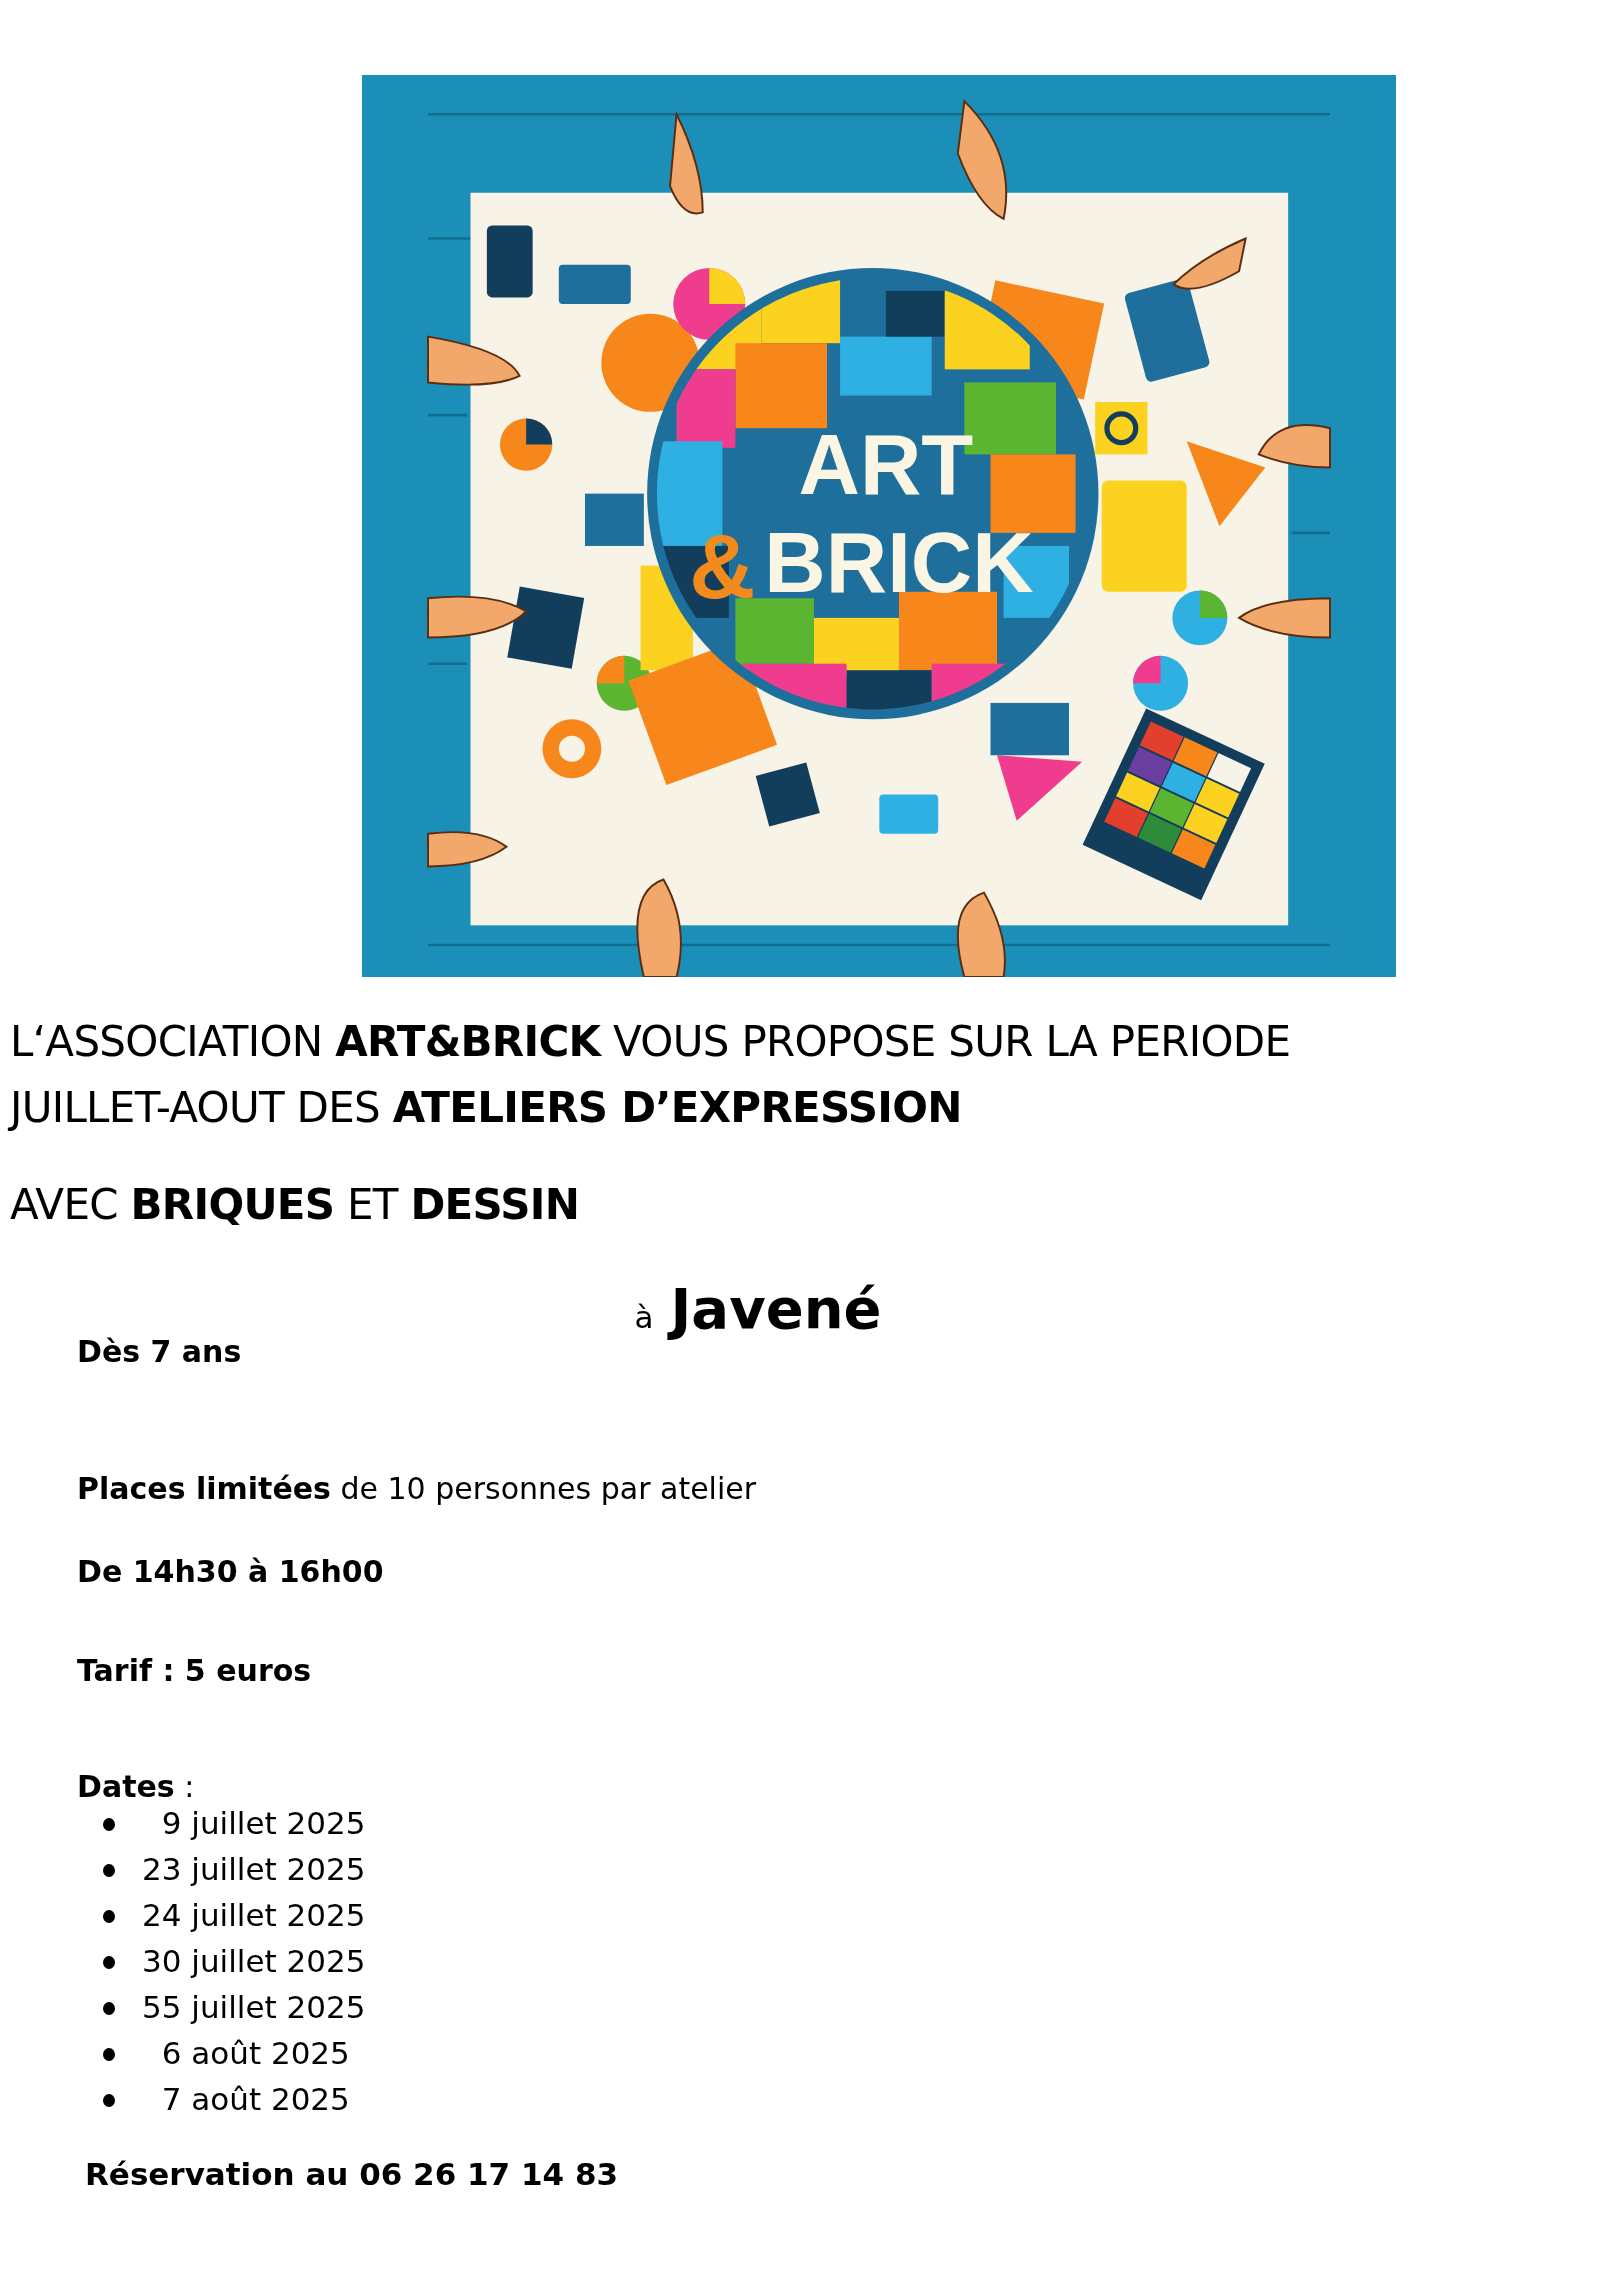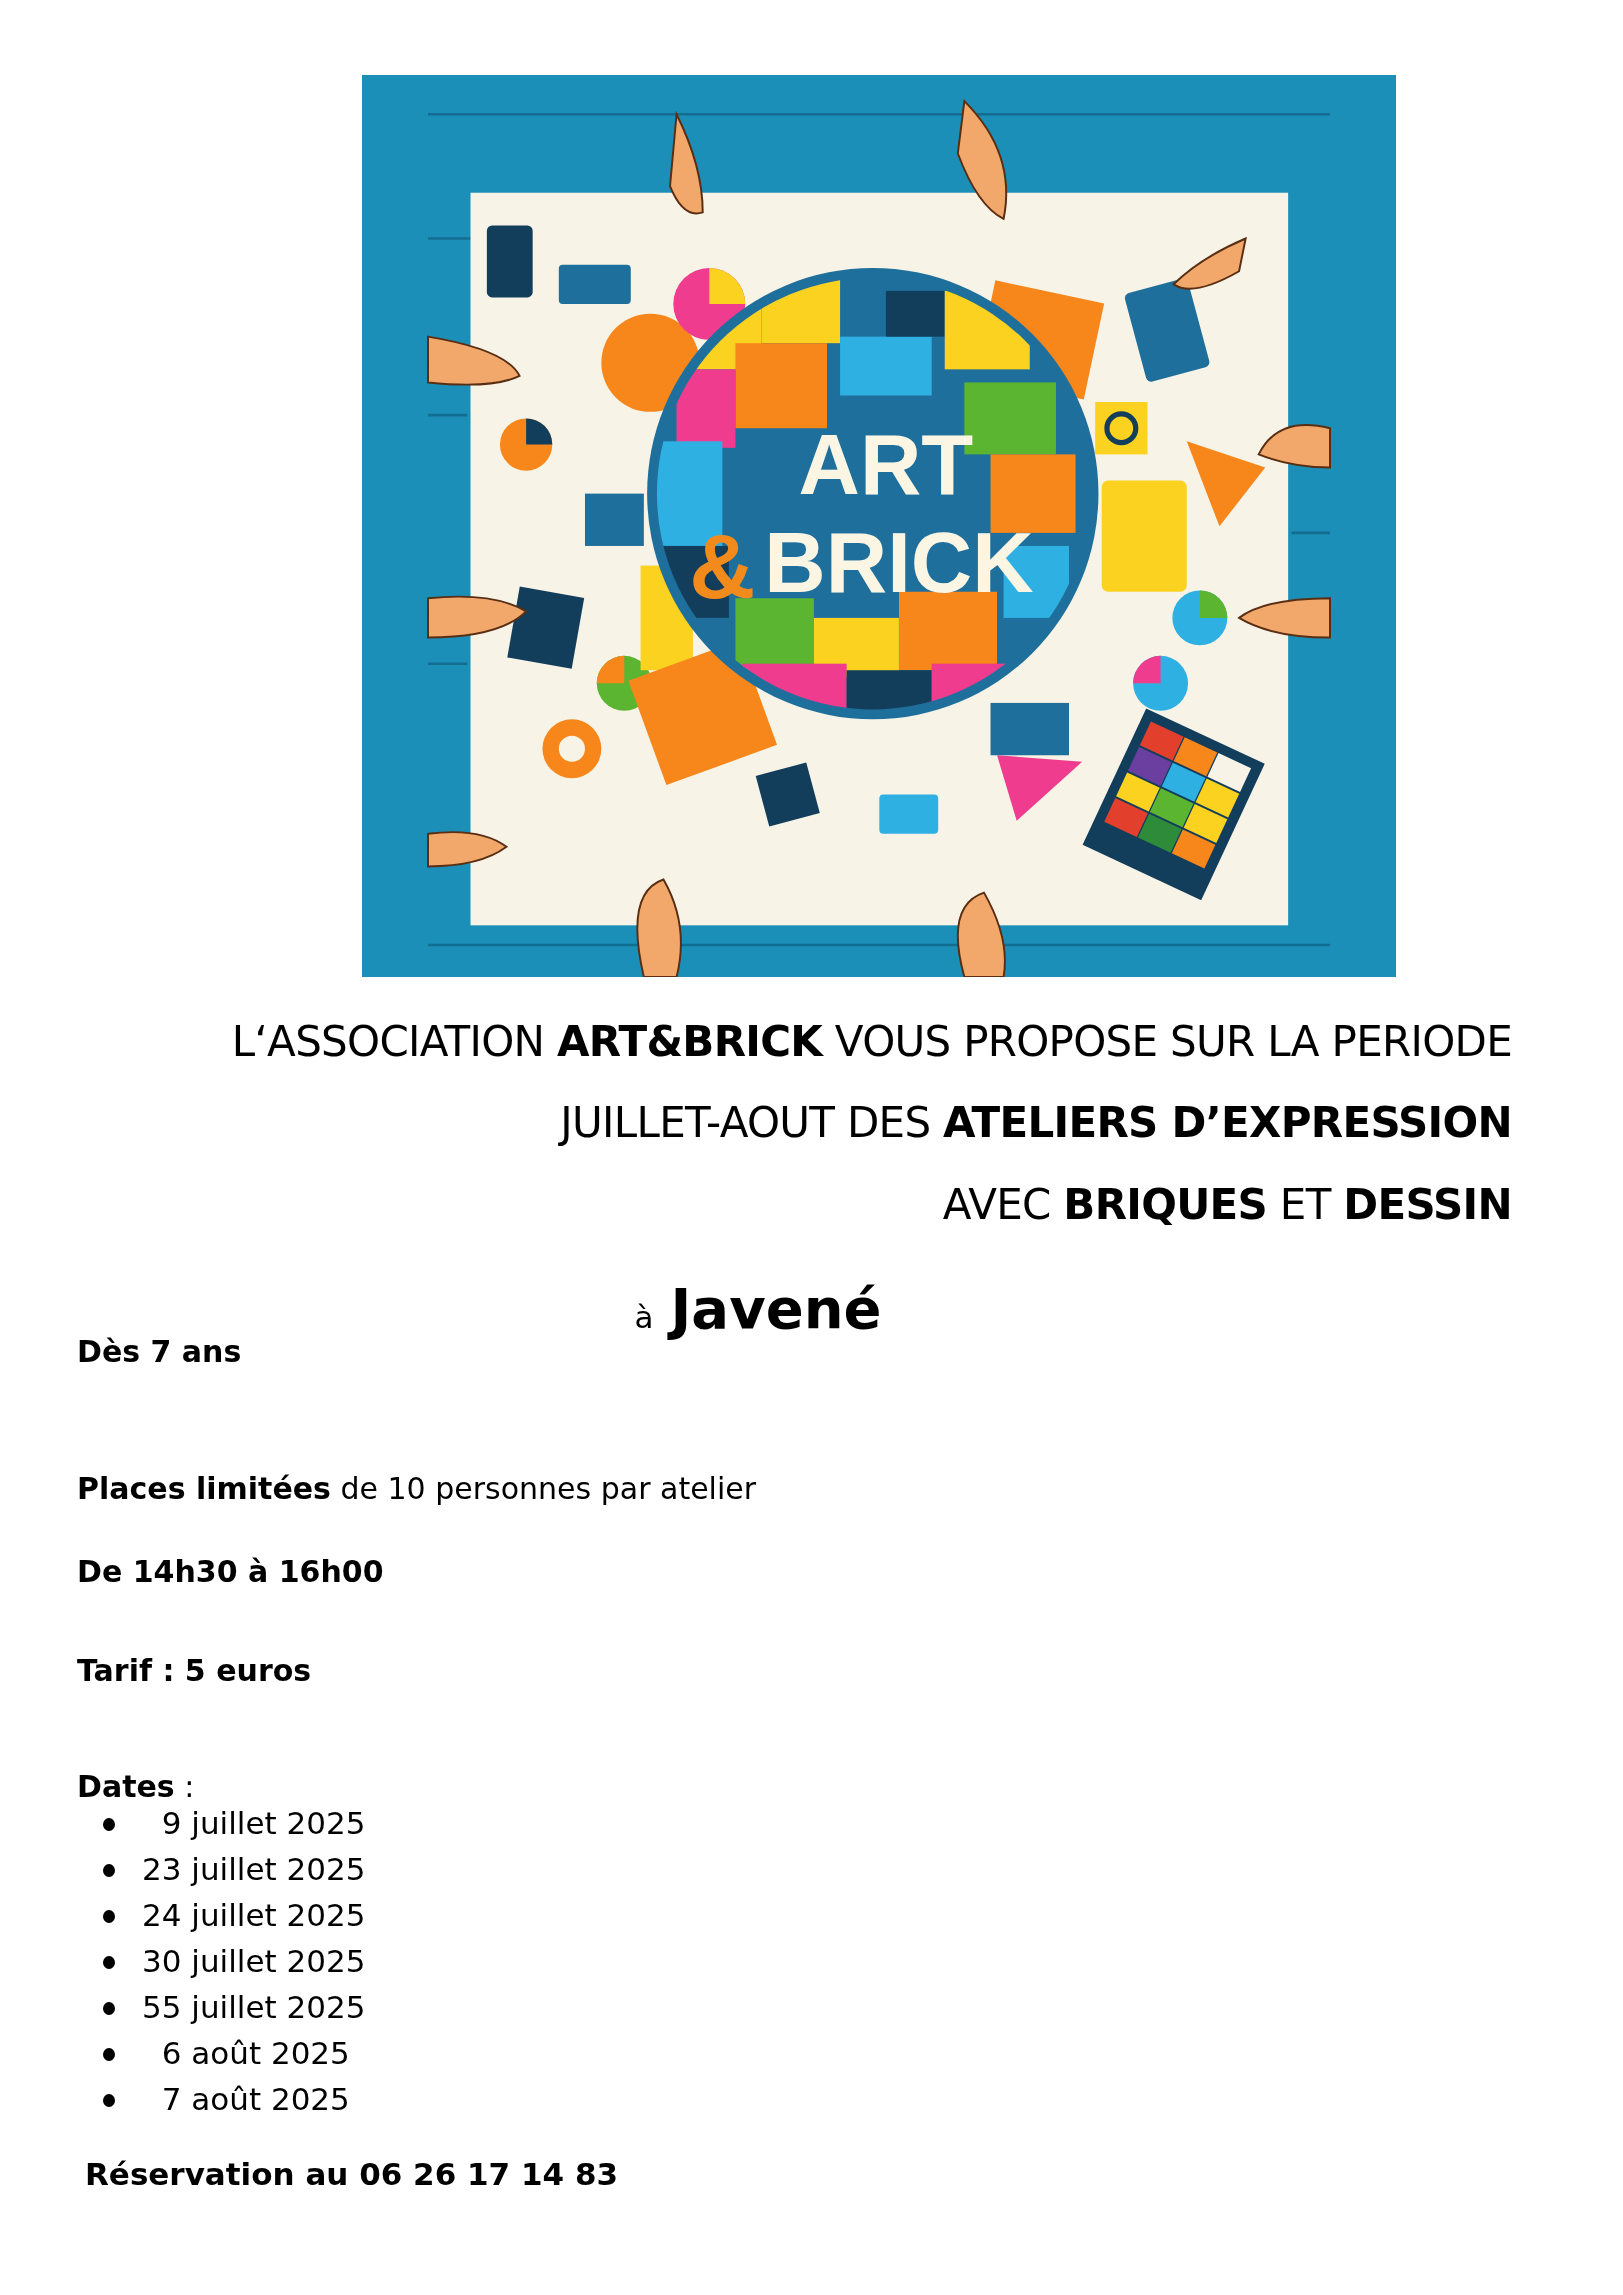--- a/index.html
+++ b/index.html
@@ -6,26 +6,26 @@
   body {
     width: 1624px; height: 2295px; position: relative; overflow: hidden;
     font-family: "DejaVu Sans", "Liberation Sans", sans-serif; color: #000;
   }
   .poster-art {
     position: absolute; left: 362px; top: 75px; width: 1034px; height: 902px;
     background: #1c8fb8; overflow: hidden;
   }
   .poster-art svg { display: block; width: 100%; height: 100%; }
   .headline {
-    position: absolute; left: 0; width: 1512px; text-align: right;
+    position: absolute; left: 10px; width: 1512px; text-align: left;
     font-size: 42px; line-height: 65px; letter-spacing: -0.7px;
   }
   .headline b { font-weight: bold; }
   .h1 { top: 1009px; }
-  .h2 { top: 1075px; margin-top: 15px; }
+  .h2 { top: 1075px; }
   .h3 { top: 1172px; }
   .location { position: absolute; left: 0; width: 1516px; top: 1276px; text-align: center; }
   .location .prep { font-size: 31px; vertical-align: baseline; margin-right: 17px; }
   .location .city { font-size: 56px; font-weight: bold; }
   .info { position: absolute; left: 77px; font-size: 30px; line-height: 39px; }
   .info b { font-weight: bold; }
   .i1 { top: 1332px; }
   .i2 { top: 1469px; }
   .i3 { top: 1552px; }
   .i4 { top: 1635px; margin-top: 16px; }

